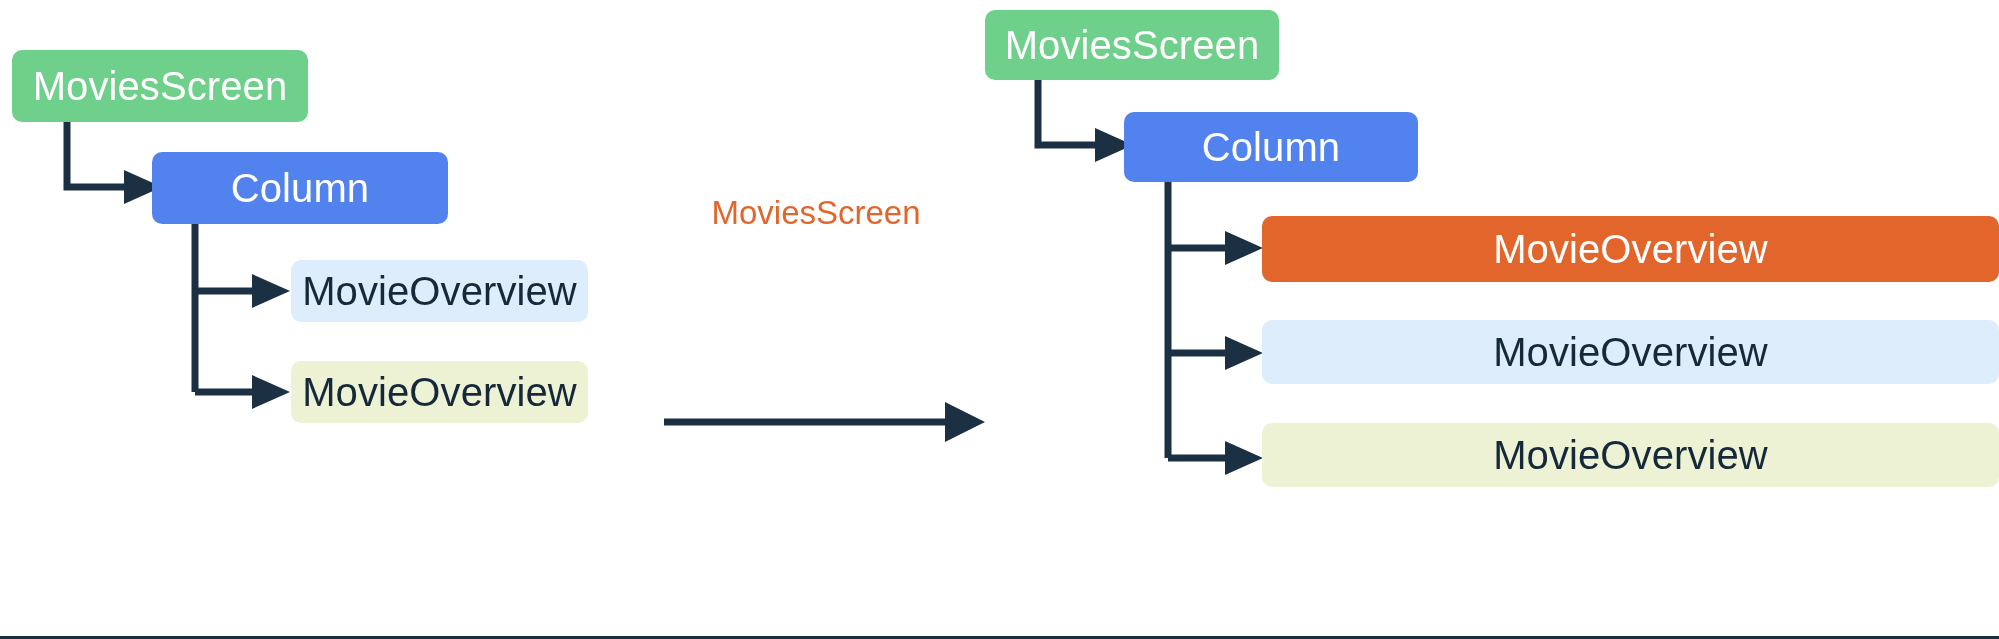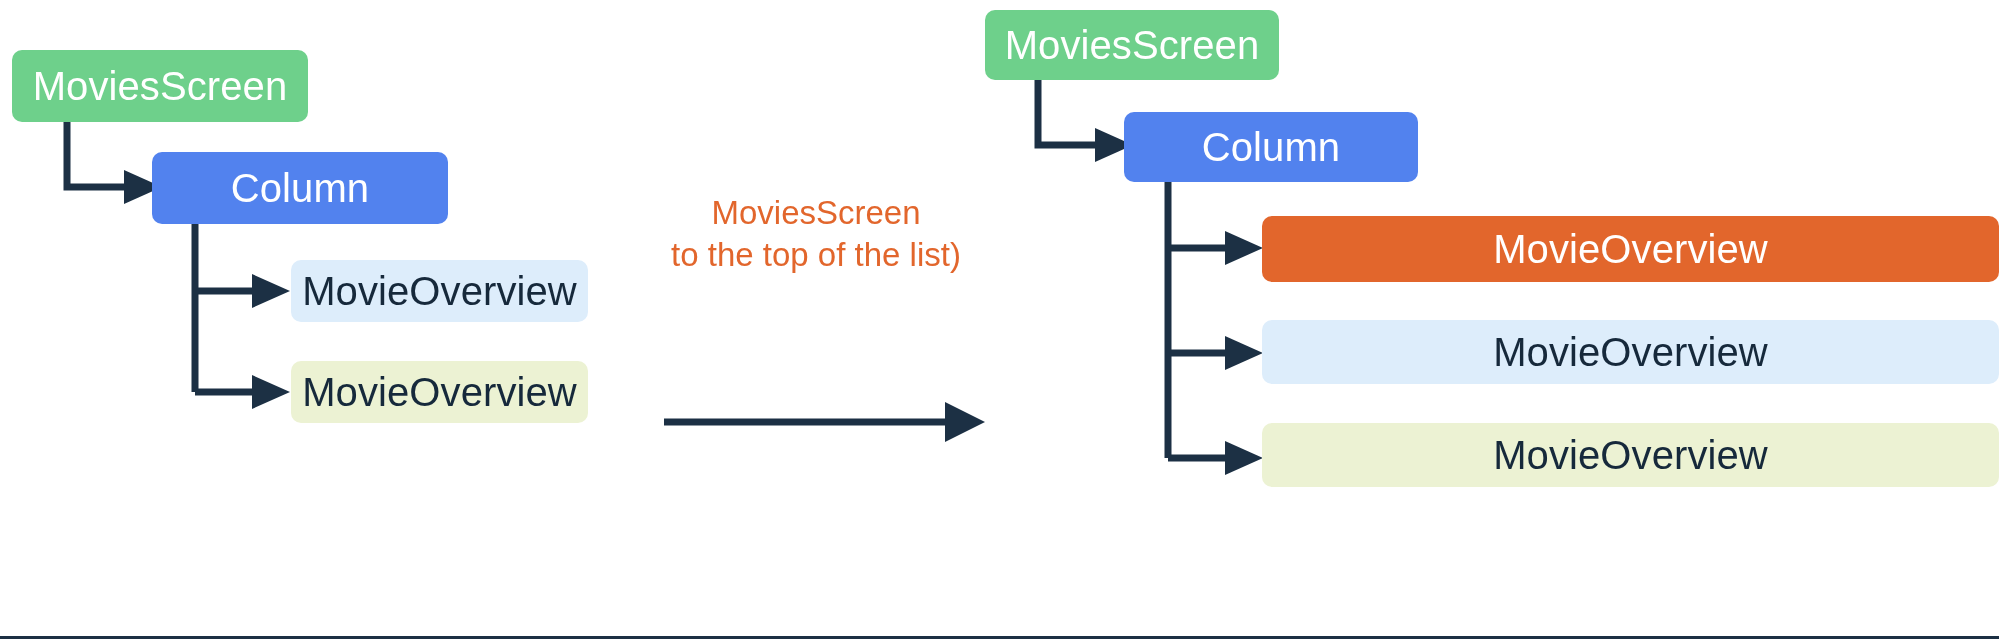--- a/index.html
+++ b/index.html
@@ -97,21 +97,20 @@
   <div class="node lblue" style="left:291px; top:260px; width:297px; height:62px;">
     <span>MovieOverview</span>
   </div>
 
   <div class="node lyellow" style="left:291px; top:361px; width:297px; height:62px;">
     <span>MovieOverview</span>
   </div>
 
   <div class="center-label" style="left:666px; top:192px; width:300px;">
     <div>MoviesScreen</div>
-    <div>to the top of the list)</div>
   </div>
 
   <svg class="connector" style="left:660px; top:400px; width:330px; height:44px;" viewBox="0 0 330 44">
     <path d="M4 22 L290 22"></path>
     <polygon points="285,2 325,22 285,42"></polygon>
   </svg>
 
   <div class="node green" style="left:985px; top:10px; width:294px; height:70px;">
     <span>MoviesScreen</span>
   </div>

